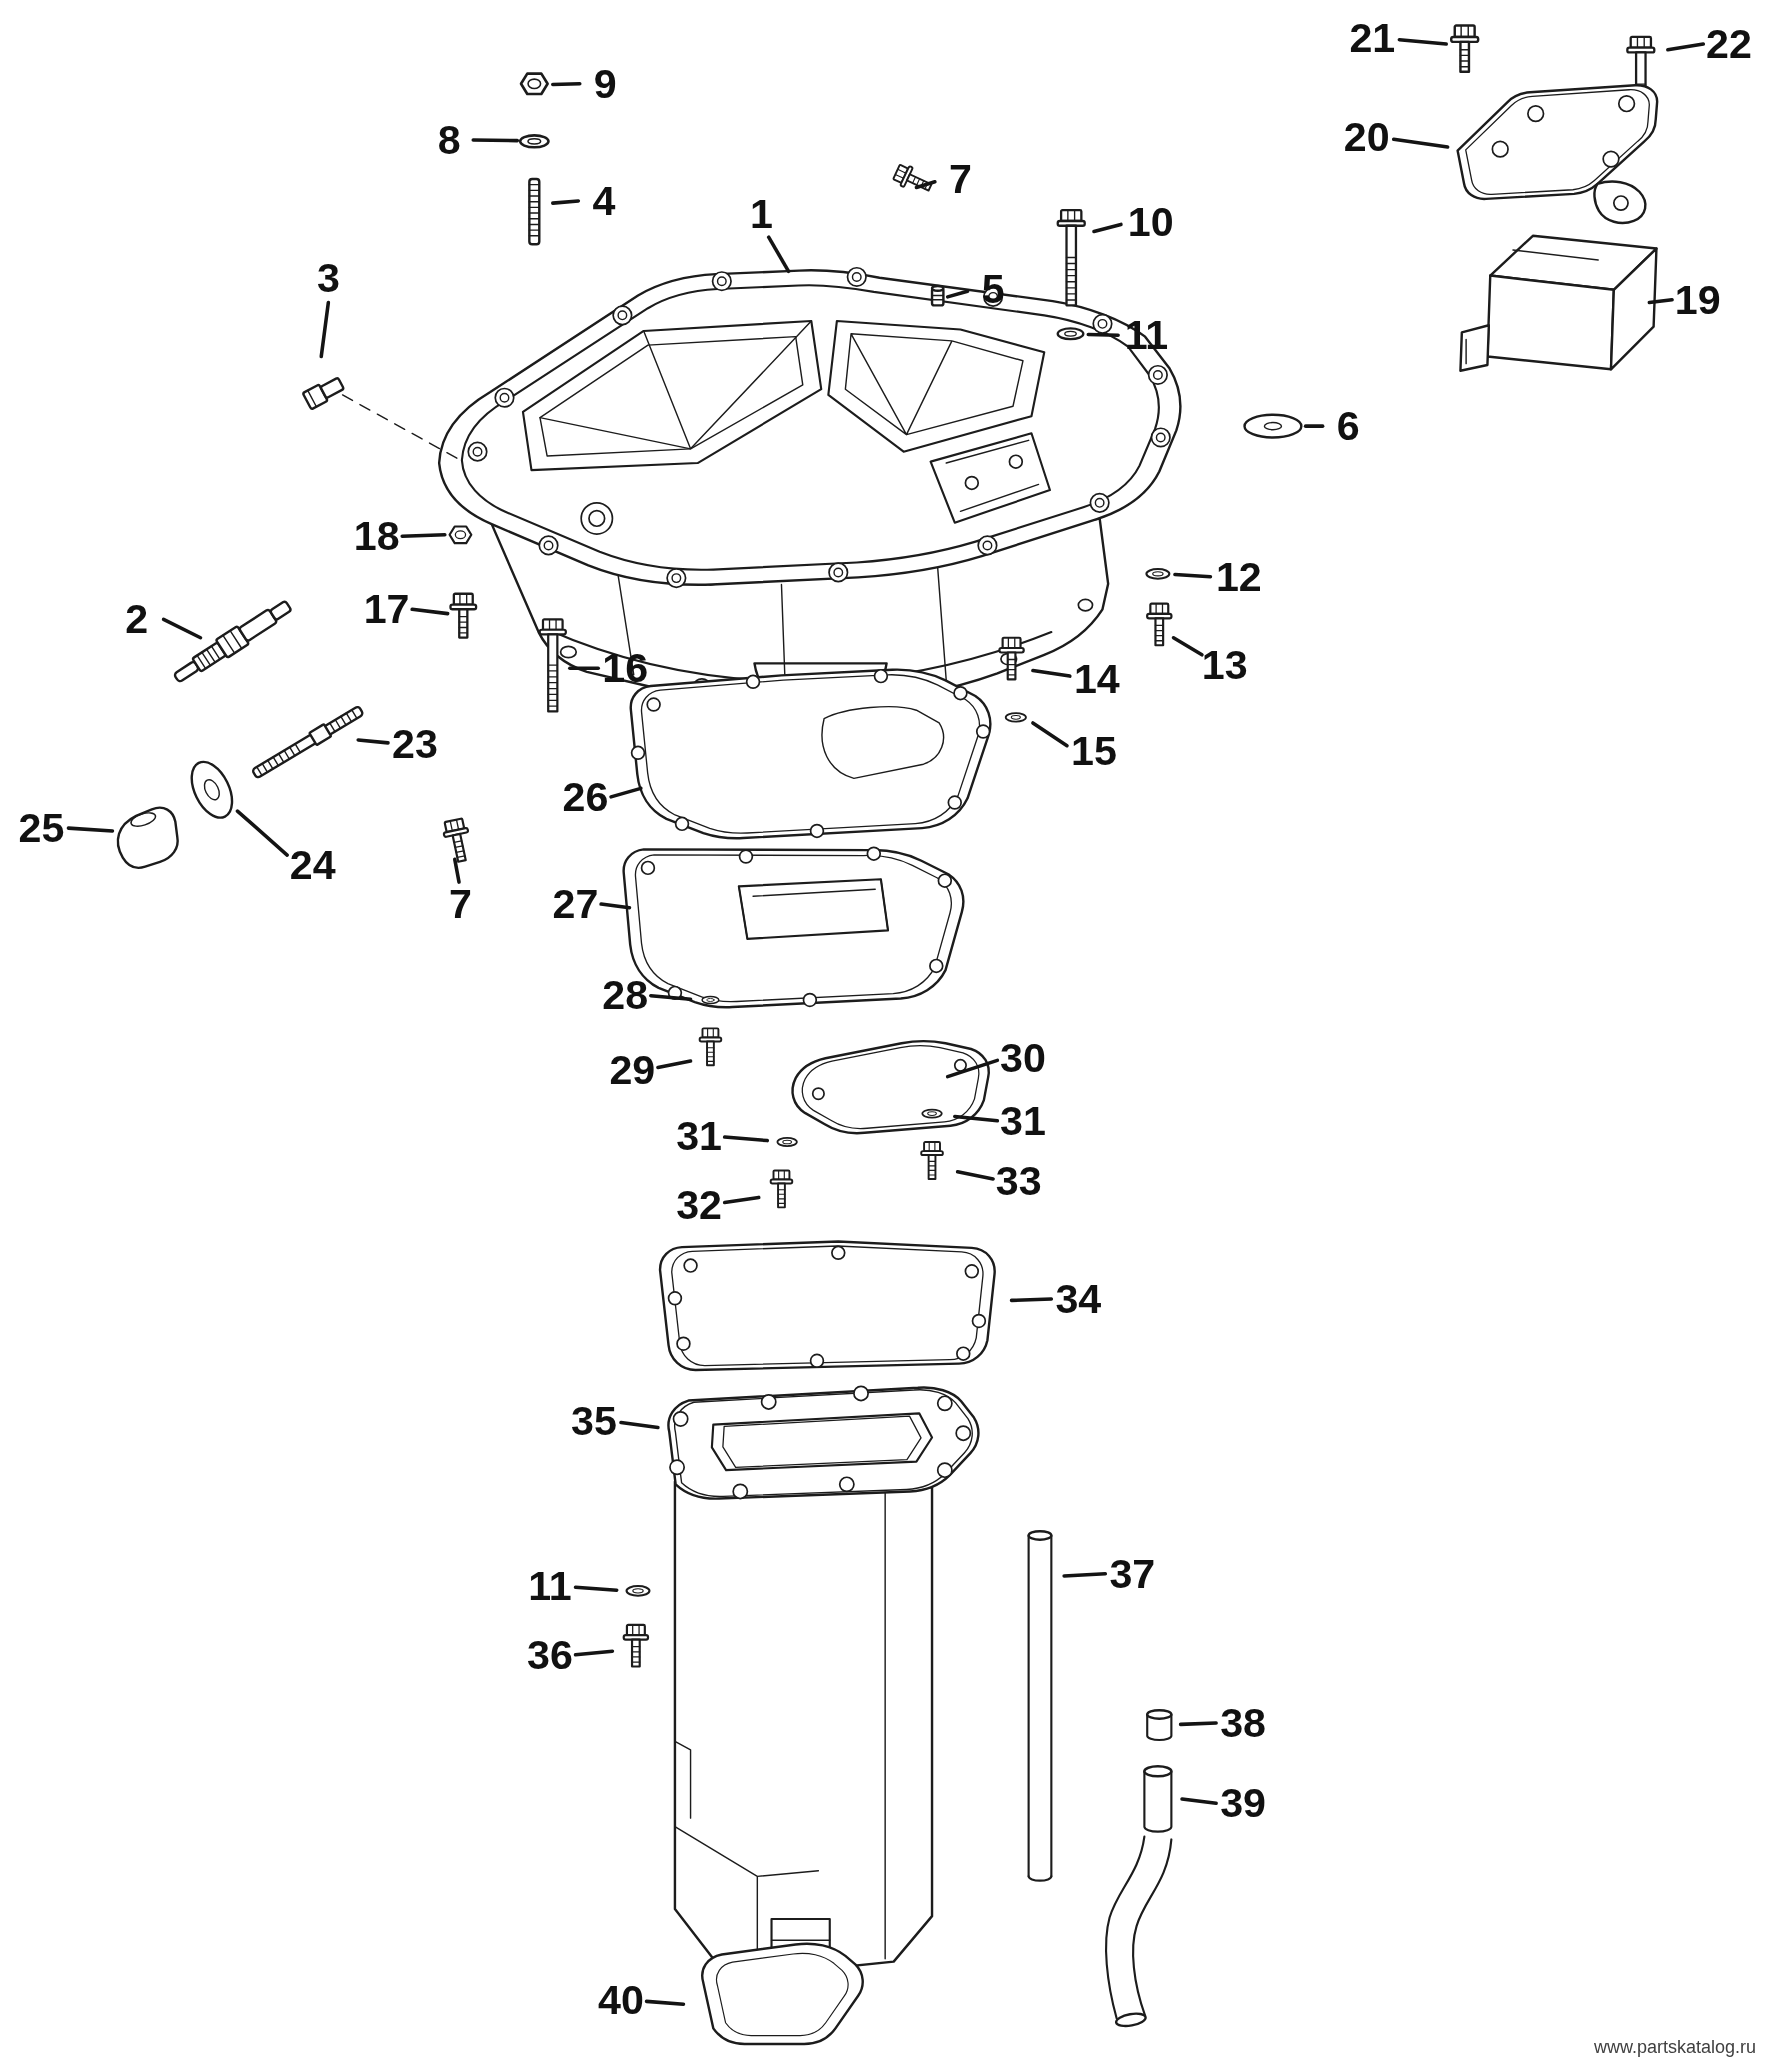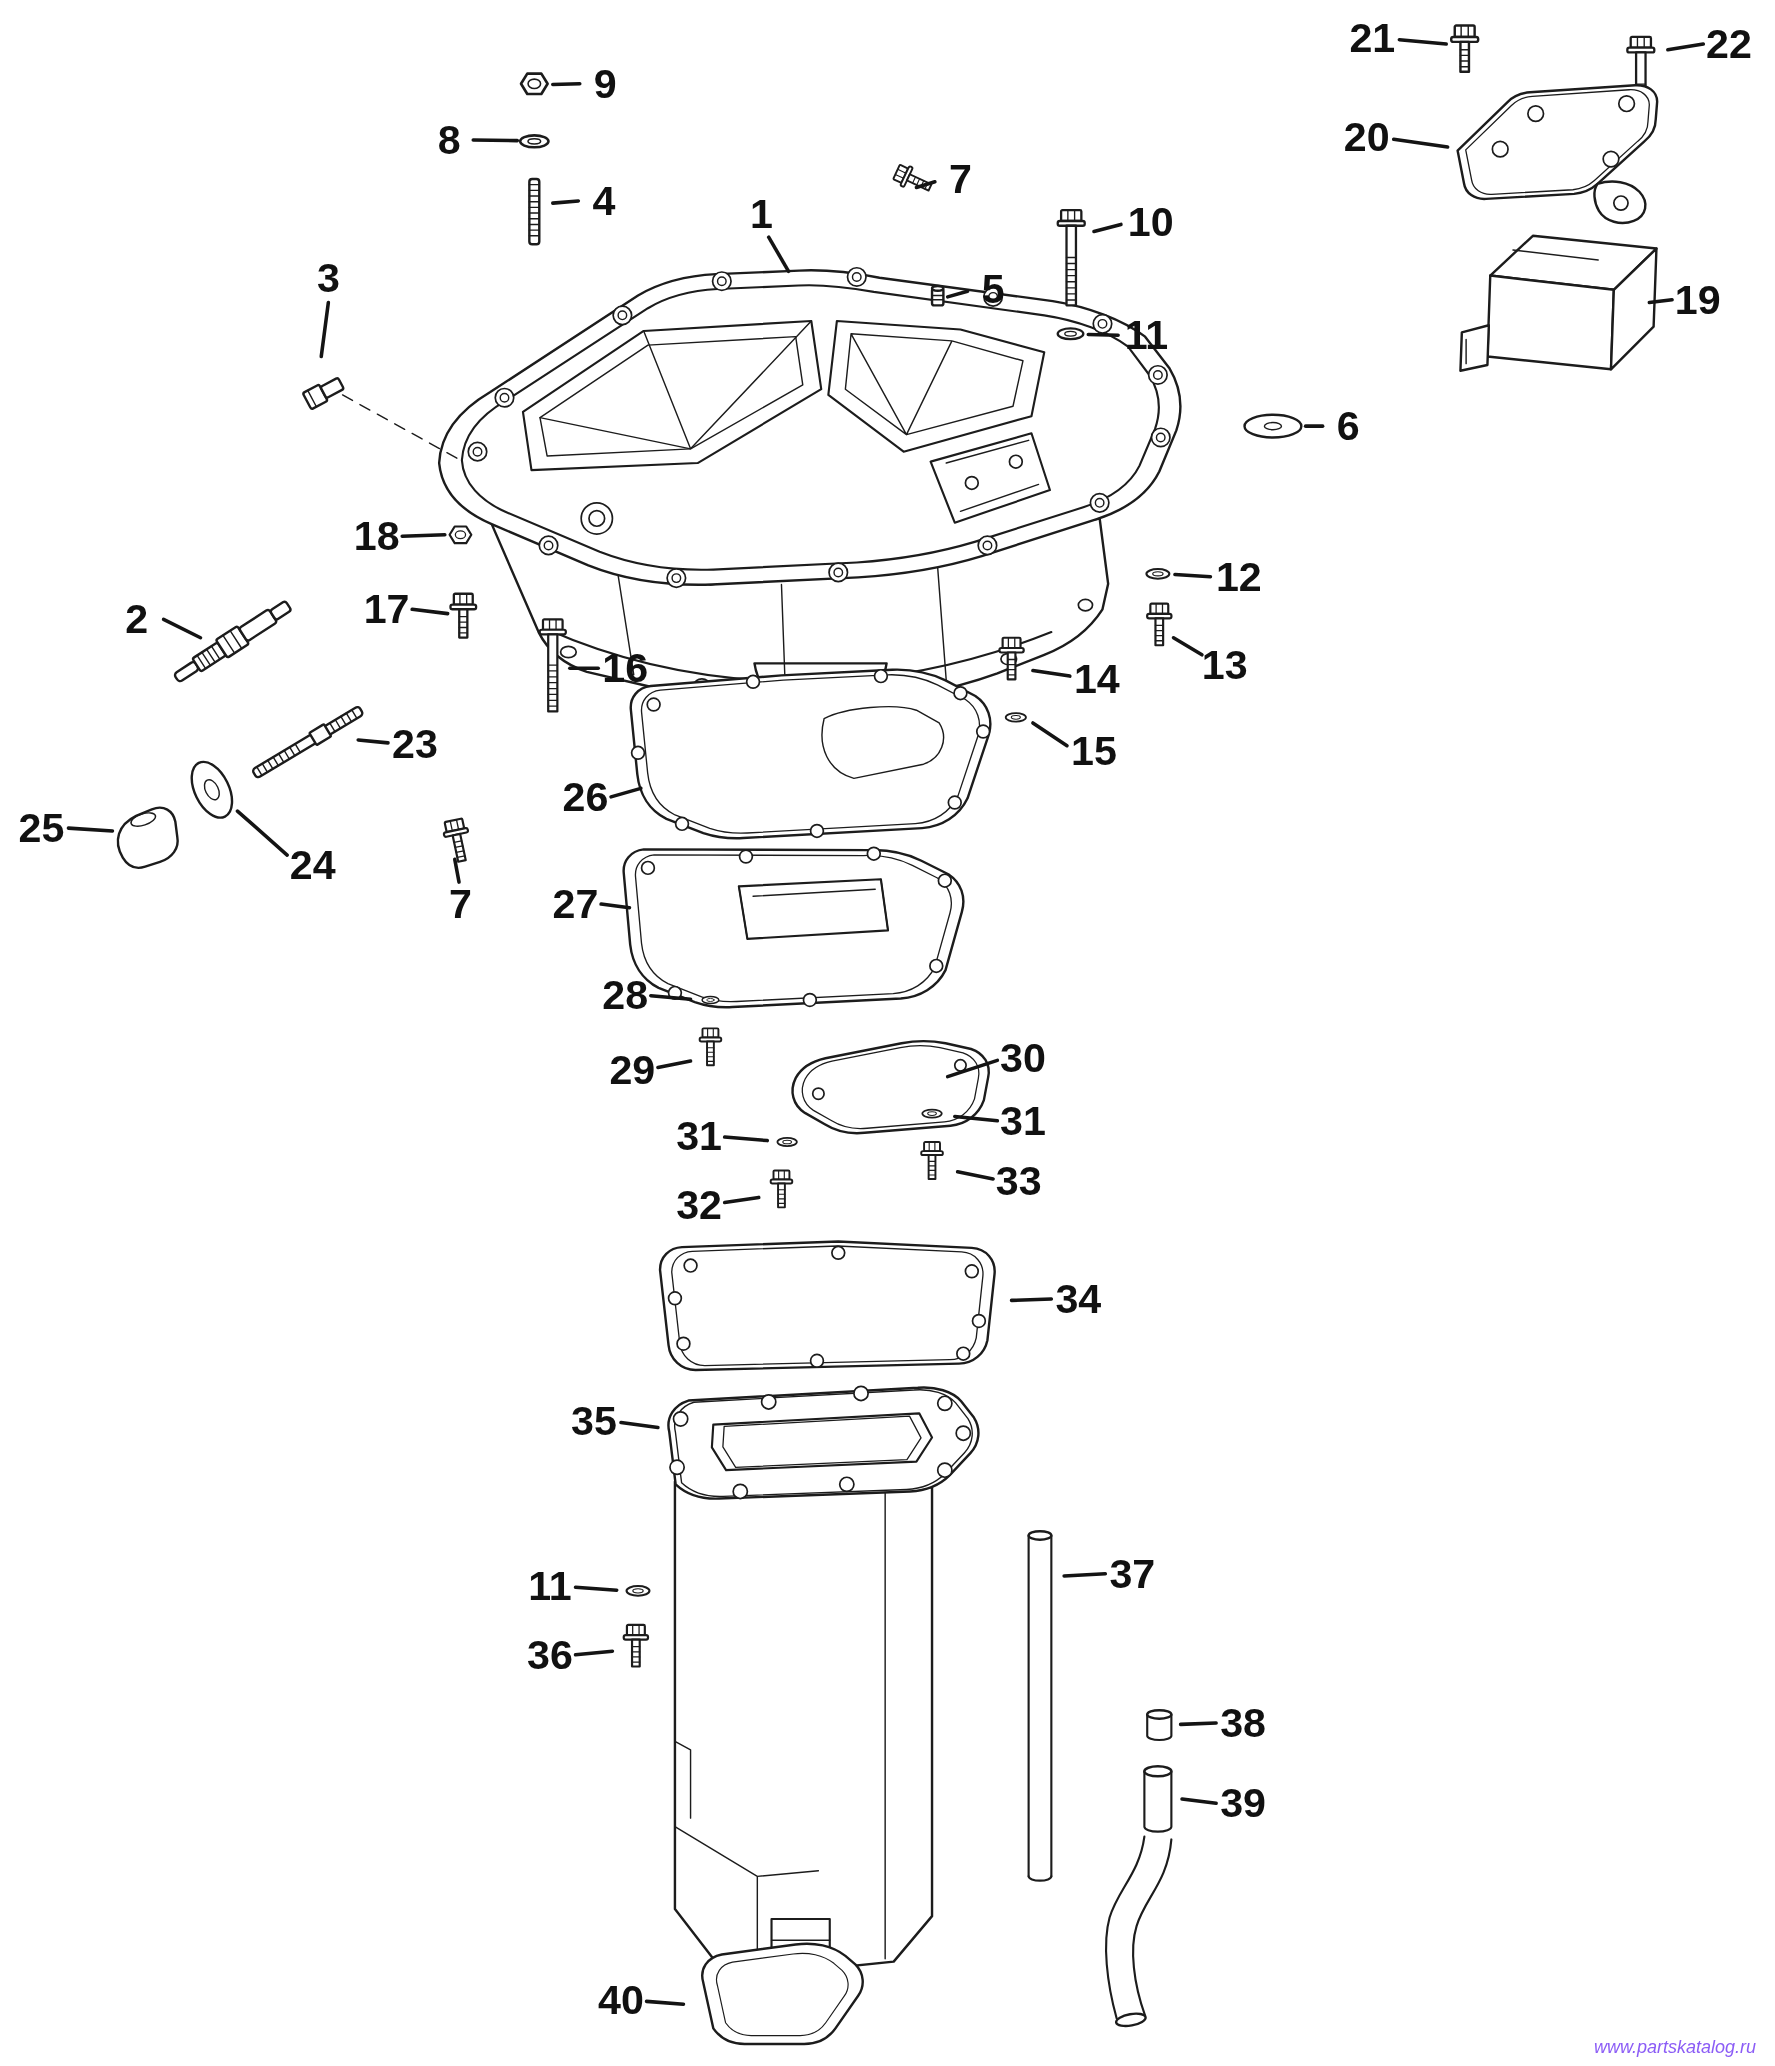--- a/index.html
+++ b/index.html
@@ -428,16 +428,16 @@
         <text x="1594" y="2216" class="callout">37</text>
         <line x1="1712" y1="2426" x2="1662" y2="2428" class="leader"></line>
         <text x="1750" y="2426" class="callout">38</text>
         <line x1="1712" y1="2539" x2="1664" y2="2533" class="leader"></line>
         <text x="1750" y="2539" class="callout">39</text>
         <line x1="910" y1="2818" x2="962" y2="2822" class="leader"></line>
         <text x="874" y="2816" class="callout">40</text>
       </g>
 </svg>
 
-<div class="watermark" style="color: #8b5cf6; font-style: italic;">www.partskatalog.ru</div>
+<div class="watermark" style="color: #404040;">www.partskatalog.ru</div>
 
 </div>
 
 
 </body></html>

